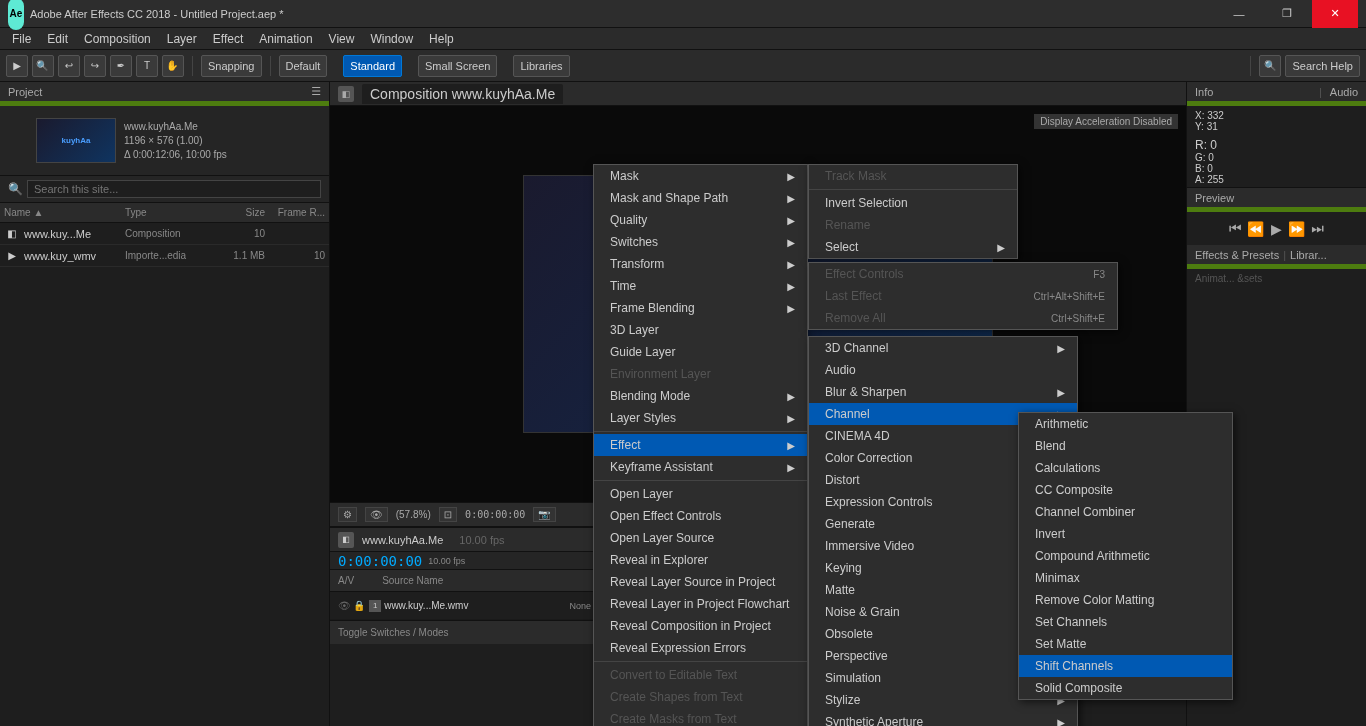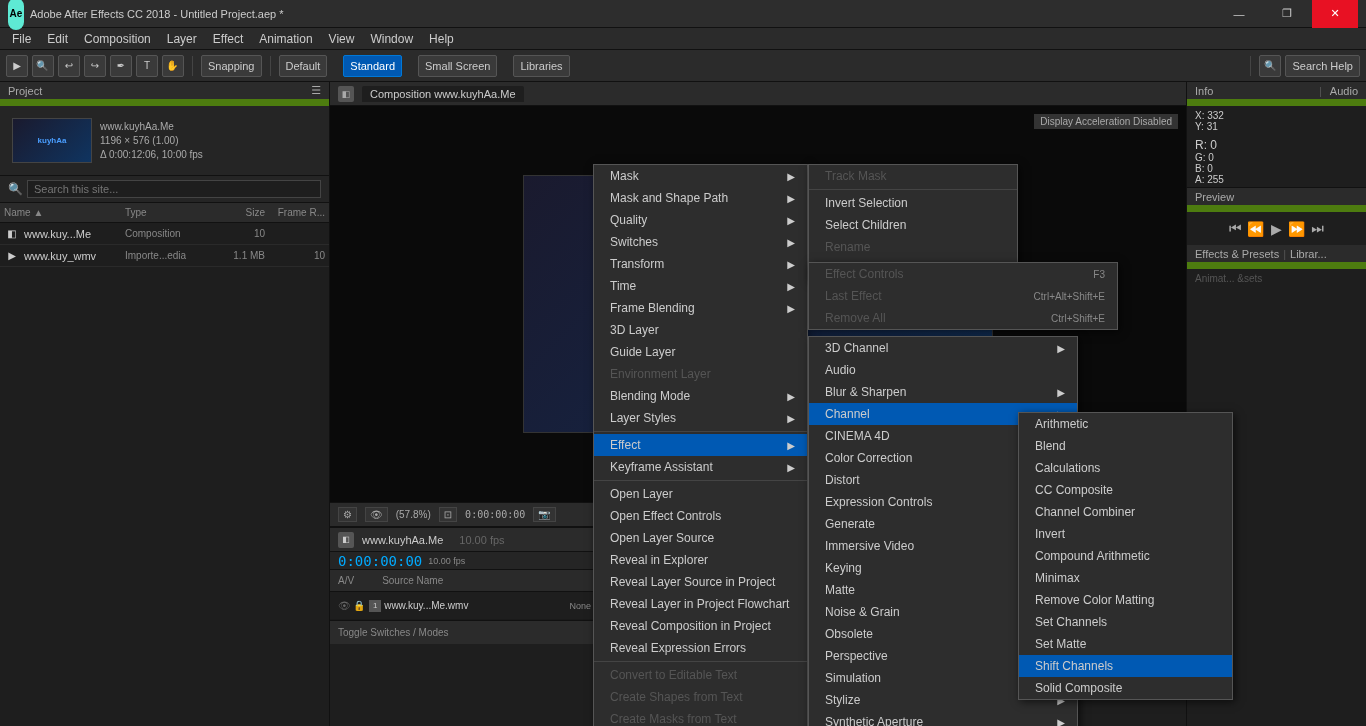--- a/index.html
+++ b/index.html
@@ -103,41 +103,41 @@
       border-right: 1px solid #111;
       display: flex;
       flex-direction: column;
     }
     .panel-header {
       background: #2b2b2b;
       height: 24px;
       display: flex;
       align-items: center;
       padding: 0 8px;
-      border-bottom: 7px solid #4d7c0f;
+      border-bottom: 5px solid #4d7c0f;
       font-size: 11px;
       color: #aaa;
     }
     .panel-header .panel-title { flex: 1; }
     .panel-thumbnail {
       padding: 8px;
       background: #252525;
       border-bottom: 1px solid #111;
     }
     .thumb-item {
       display: flex; align-items: center; gap: 8px;
       padding: 4px;
     }
     .thumb-img {
       width: 80px; height: 45px;
       background: #404040;
       border: 1px solid #444;
       flex-shrink: 0;
       display: flex; align-items: center; justify-content: center;
-      font-size: 9px; color: #555;
+      font-size: 9px; color: #555; margin-left: 24px;
     }
     .thumb-info { font-size: 10px; color: #aaa; line-height: 1.4; }
     .search-bar {
       background: #252525;
       border-bottom: 1px solid #111;
       padding: 4px 8px;
       display: flex; align-items: center; gap: 4px;
     }
     .search-bar input {
       background: #1e1e1e;
@@ -195,21 +195,21 @@
       padding: 0 8px;
       border-bottom: 1px solid #111;
       font-size: 11px;
       color: #aaa;
       gap: 8px;
     }
     .comp-tab {
       background: #1e1e1e;
       padding: 2px 8px;
       border-radius: 2px 2px 0 0;
-      font-size: 11px;
+      font-size: 14px;
       color: #ccc;
     }
     .preview-area {
       flex: 1;
       background: #0a0a0a;
       display: flex; align-items: center; justify-content: center;
       position: relative;
       overflow: hidden;
     }
     .comp-footer {
@@ -679,23 +679,20 @@
     </div>
 
     <div class="ctx-menu" style="left:808px;top:82px;width:210px;">
       <div class="ctx-menu-item disabled">
         <span>Track Mask</span>
       </div>
       <div class="ctx-menu-sep"></div>
       <div class="ctx-menu-item">
         <span>Invert Selection</span>
       </div>
-      <div class="ctx-menu-item">
-        <span>Select Children</span>
-      </div>
       <div class="ctx-menu-item disabled">
         <span>Rename</span>
       </div>
       <div class="ctx-menu-item">
         <span>Select</span>
           <span class="arrow">▶</span>
       </div>
     </div>
 
     <div class="ctx-menu" style="left:808px;top:180px;width:310px;">

